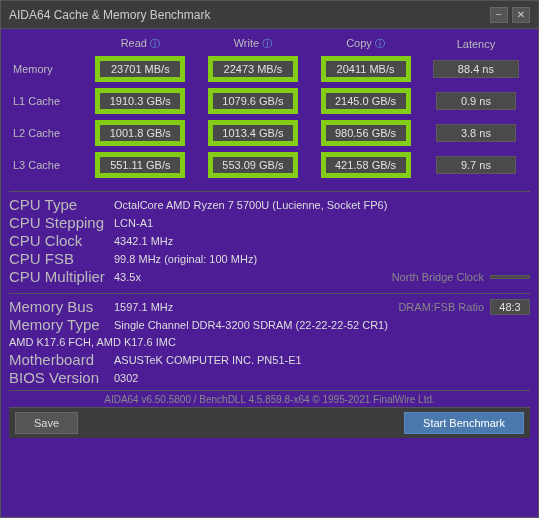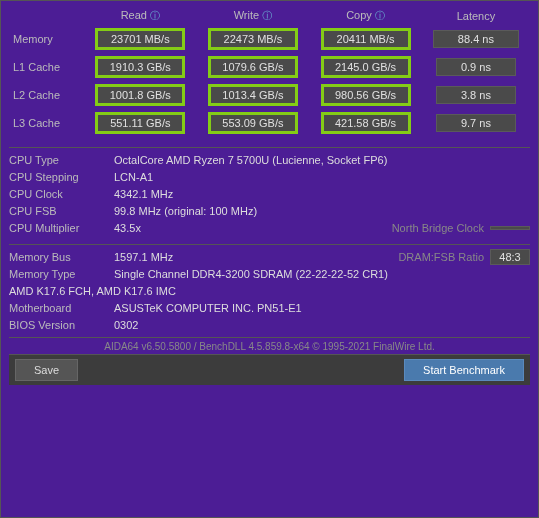--- a/index.html
+++ b/index.html
@@ -82,21 +82,21 @@
     }
     .bench-table td.label {
       color: #bbb;
       width: 75px;
     }
     .bench-table td.value-cell {
       text-align: center;
     }
     .value-box {
       background: #4a4a4a;
-      border: 3px solid #84cc16;
+      border: 5px solid #84cc16;
       padding: 2px 6px;
       text-align: center;
       color: #e0e0e0;
       min-width: 90px;
       display: inline-block;
     }
     .latency-box {
       background: #4a4a4a;
       border: 1px solid #5a5a5a;
       padding: 2px 24px;
@@ -125,21 +125,21 @@
     }
     .info-row {
       display: flex;
       align-items: center;
       min-height: 16px;
     }
     .info-label {
       color: #bbb;
       width: 105px;
       flex-shrink: 0;
-      font-size: 11px;
+      font-size: 15px;
     }
     .info-value {
       color: #ddd;
       font-size: 11px;
       flex: 1;
     }
     .inline-box {
       background: #4a4a4a;
       border: 1px solid #5a5a5a;
       padding: 1px 6px;
@@ -186,20 +186,27 @@
       color: #888;
       font-size: 11px;
       margin-left: 20px;
     }
   </style>
 </head>
 <body>
 
 <div class="window">
 
+  <div class="titlebar">
+    <span class="titlebar-title">AIDA64 Cache &amp; Memory Benchmark</span>
+    <div class="titlebar-controls">
+      <div class="titlebar-btn">−</div>
+      <div class="titlebar-btn close">✕</div>
+    </div>
+  </div>
 
   <div class="content">
 
     <table class="bench-table">
       <thead>
         <tr>
           <th style="width:75px;"></th>
           <th>
             <span>Read</span>
             <span class="info-icon"> ⓘ</span>

